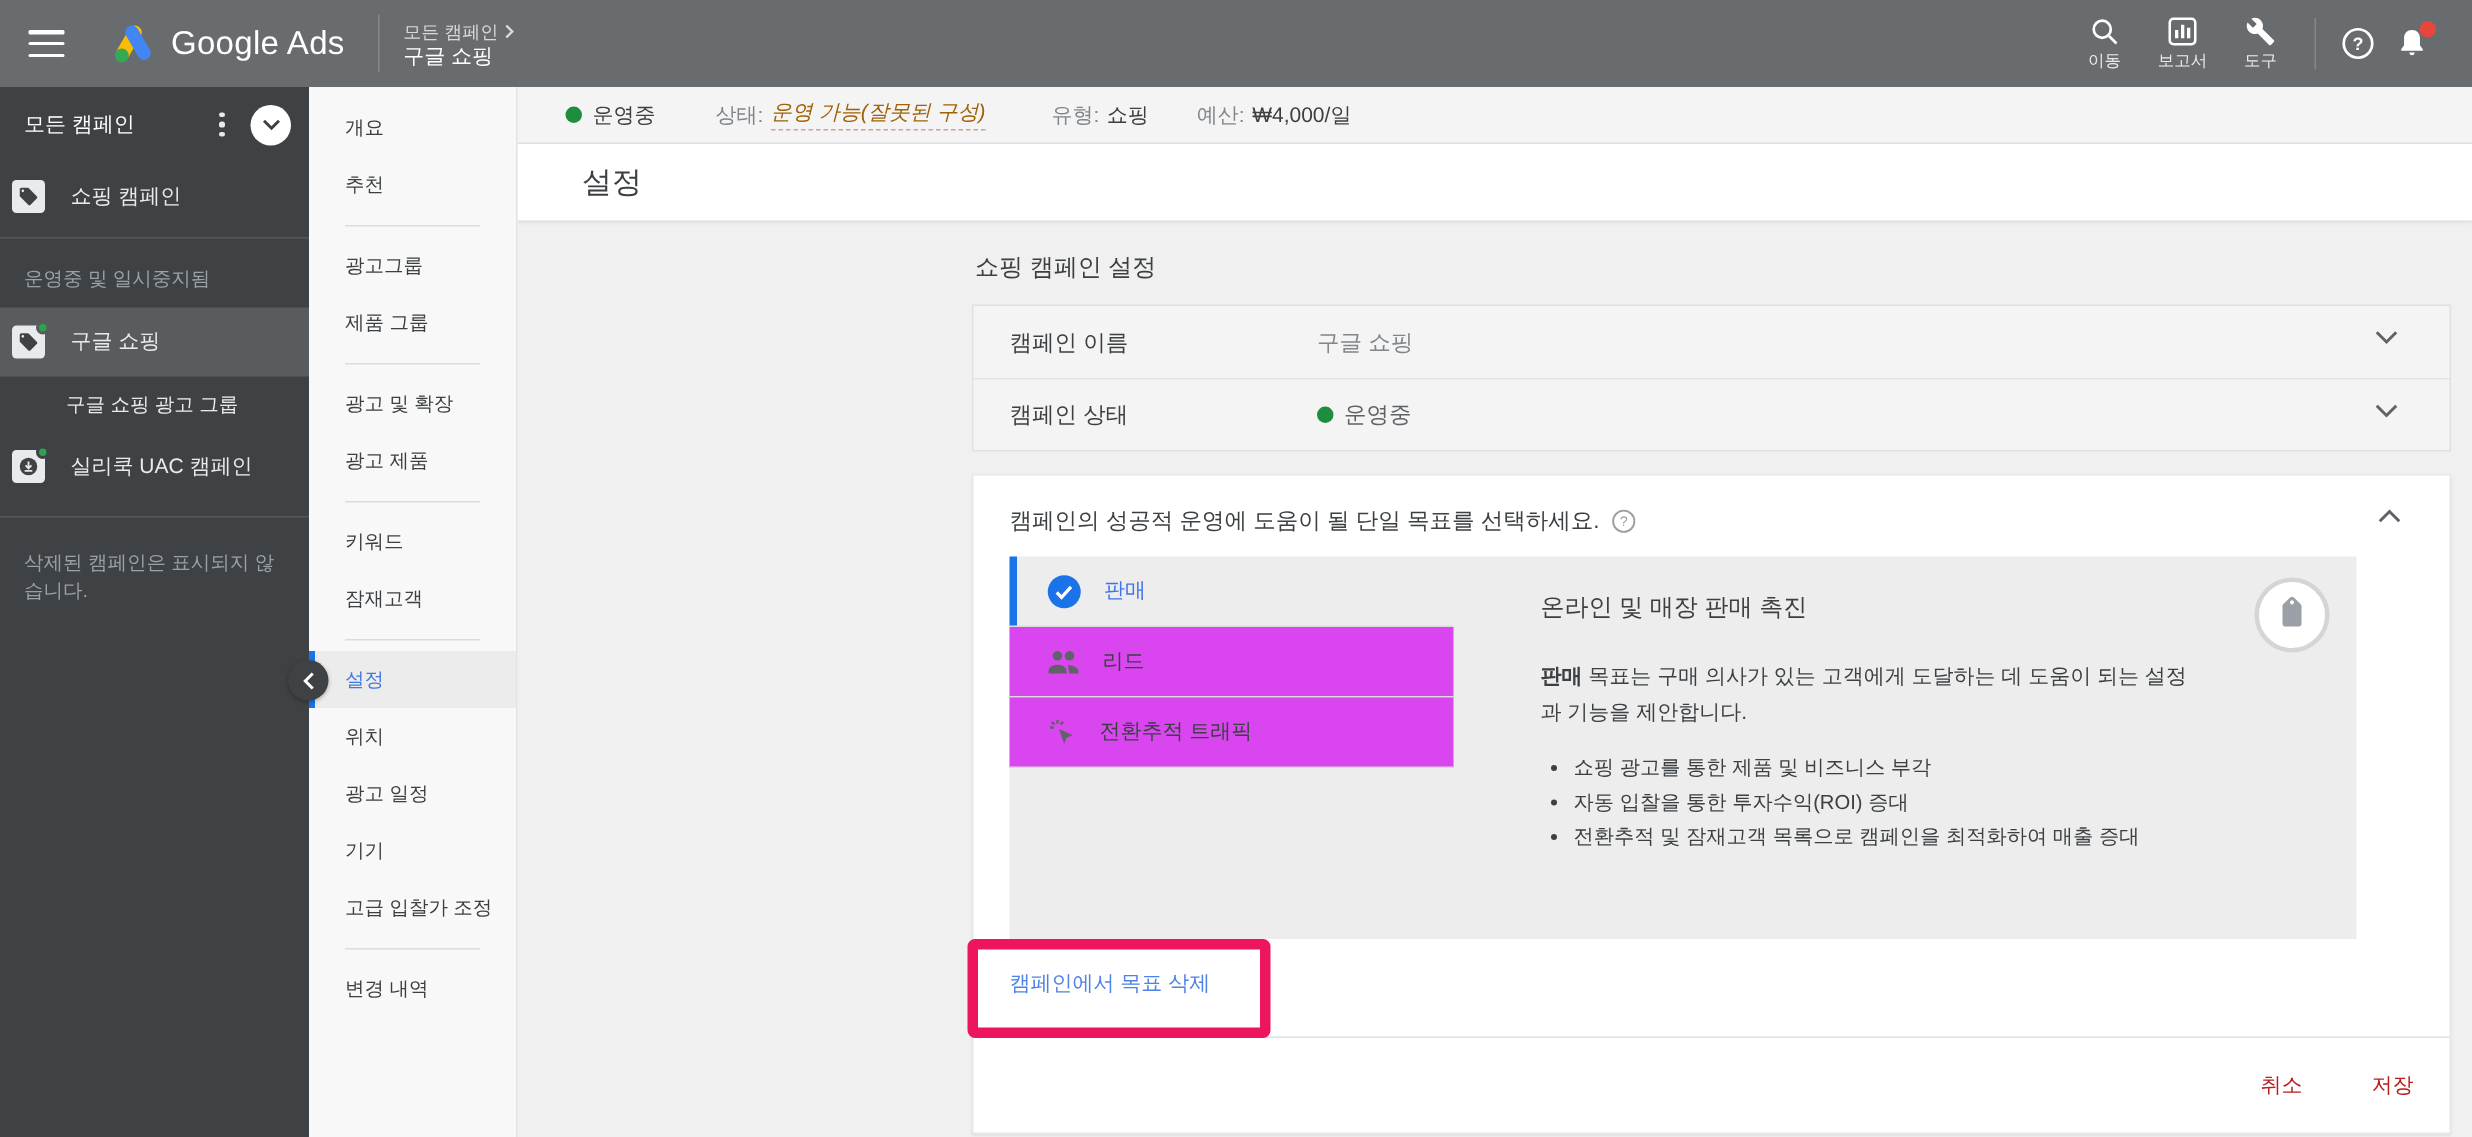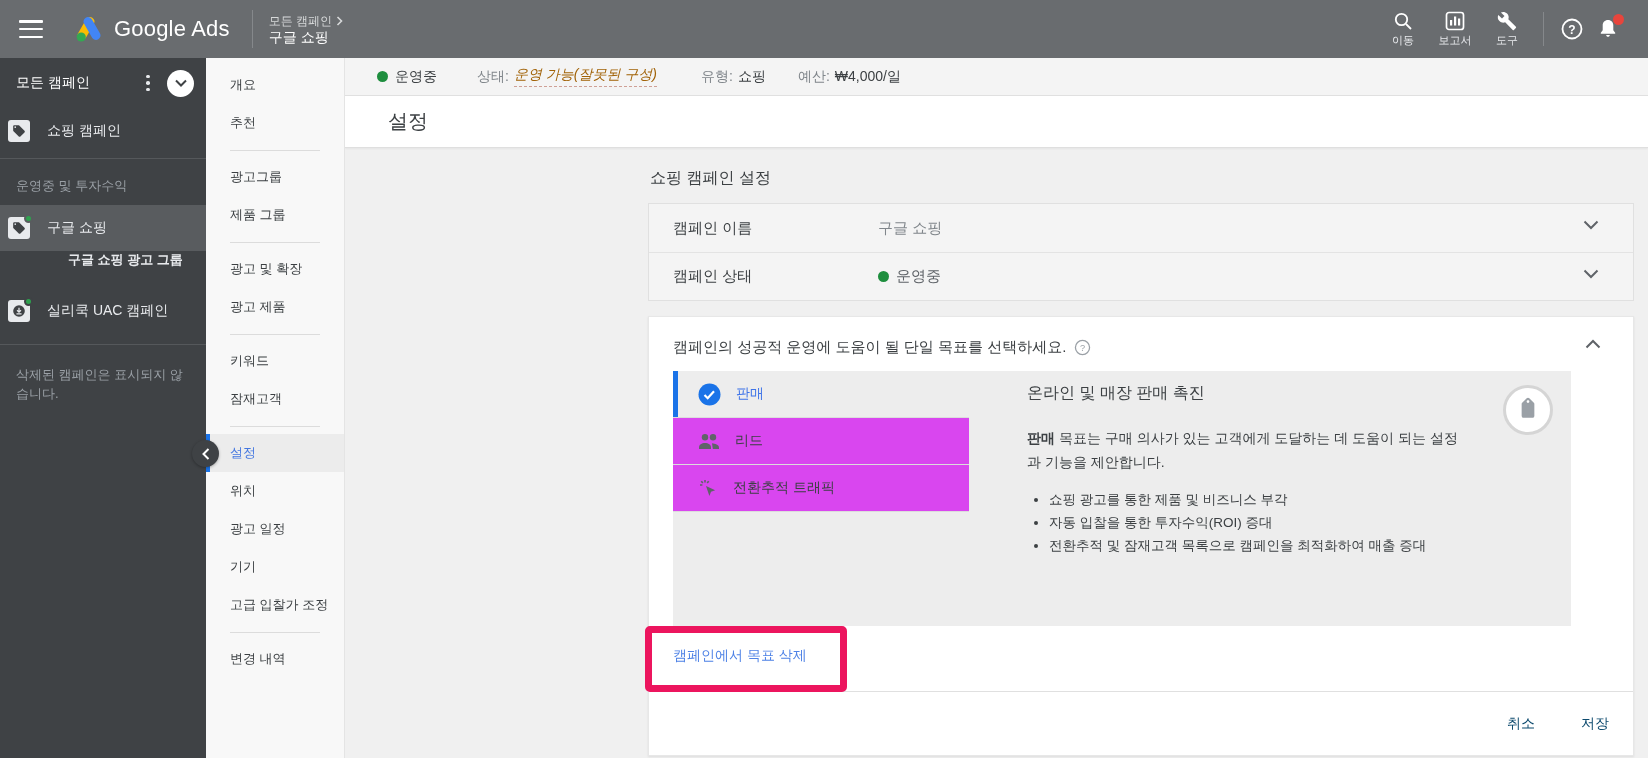--- a/index.html
+++ b/index.html
@@ -24,21 +24,21 @@
 
   
   .sidebar { position:absolute; left:0; top:58px; width:206px; bottom:0; background:#3f4245; color:#e8eaed; z-index:20; }
   .sb-head { height:50px; display:flex; align-items:center; padding:0 12px 0 16px; }
   .sb-title { font-size:14px; color:#fff; flex:1; }
   .kebab { width:18px; height:18px; display:flex; flex-direction:column; align-items:center; justify-content:center; gap:3px; cursor:pointer; margin-right:10px; }
   .kebab i { width:3.5px; height:3.5px; background:#e8eaed; border-radius:50%; }
   .sb-collapse { width:27px; height:27px; background:#fff; border-radius:50%; display:flex; align-items:center; justify-content:center; cursor:pointer; }
   .sb-item { height:46px; display:flex; align-items:center; padding-left:8px; gap:17px; font-size:14px; cursor:pointer; position:relative; }
   .sb-item.sel { background:#595c5f; }
-  .sb-sub { height:37px; display:flex; padding-left:68px; font-size:13px; cursor:pointer;font-weight:bold; }
+  .sb-sub { height:37px; display:flex; align-items:center; padding-left:44px; font-size:13px; cursor:pointer; }
   .sq-icon { width:22px; height:22px; background:#e8eaed; border-radius:3px; display:flex; align-items:center; justify-content:center; position:relative; flex:0 0 auto; }
   .gdot { position:absolute; top:-3px; right:-3px; width:9px; height:9px; background:#2fa14f; border-radius:50%; border:2px solid #3f4245; }
   .sel .gdot { border-color:#595c5f; }
   .sb-divider { height:1px; background:#55585b; margin:4px 0; }
   .sb-section { font-size:13px; color:#9aa0a6; padding:14px 0 10px 16px; }
   .sb-note { font-size:13px; color:#9aa0a6; line-height:19px; padding:16px 20px 0 16px; }
 
   
   .subnav { position:absolute; left:206px; top:58px; width:139px; bottom:0; background:#f8f8f8; border-right:1px solid #e4e4e4; z-index:21; padding-top:8px; }
   .nav-item { height:38px; line-height:38px; padding-left:24px; font-size:13px; color:#3c4043; cursor:pointer; position:relative; white-space:nowrap; }
@@ -72,32 +72,32 @@
 
   
   .goal-card { position:absolute; top:168px; left:0; width:986px; height:440px; background:#fff; border:1px solid #e7e7e7; box-shadow:0 1px 2px rgba(0,0,0,.08); }
   .goal-prompt { position:absolute; top:21px; left:24px; font-size:15px; color:#3c4043; display:flex; align-items:center; gap:8px; }
   .goal-chev { position:absolute; top:22px; right:32px; cursor:pointer; }
   .goal-panel { position:absolute; top:54px; left:24px; width:898px; height:255px; background:#ededed; }
   .goal-list { position:absolute; left:0; top:0; width:296px; }
   .goal-opt { height:47px; background:#d946ef; border-bottom:1px solid #dcdcdc; display:flex; align-items:center; padding-left:25px; gap:15px; font-size:14px; color:#3c4043; cursor:pointer; position:relative; }
   .goal-opt.sel { background:transparent; color:#3f74e8; }
   .goal-opt.sel::before { content:""; position:absolute; left:0; top:0; bottom:0; width:5px; background:#1a73e8; }
-  .goal-detail { position:absolute; left:354px; top:12px; width:470px; }
+  .goal-detail { position:absolute; left:354px; top:24px; width:470px; }
   .gd-title { font-size:16px; color:#3c4043; }
   .gd-desc { margin-top:22px; font-size:14px; line-height:24px; color:#3c4043; width:440px; }
   .gd-desc b { font-weight:bold; }
   .gd-bullets { margin:14px 0 0 22px; }
   .gd-bullets li { font-size:13.5px; line-height:23px; color:#3c4043; }
   .tag-circle { position:absolute; right:18px; top:14px; width:50px; height:50px; border:3px solid #d5d5d5; border-radius:50%; background:#fff; display:flex; align-items:center; justify-content:center; }
   .remove-link { position:absolute; left:24px; top:330px; font-size:14px; color:#4e82e6; cursor:pointer; }
   .annotation { position:absolute; left:-4px; top:309px; width:202px; height:66px; border:7px solid #ec155e; border-radius:5px; pointer-events:none; z-index:6; }
   .goal-footer-div { position:absolute; left:0; right:0; top:374px; border-top:1px solid #e0e0e0; }
   .goal-footer { position:absolute; left:0; right:0; top:375px; bottom:0; display:flex; align-items:center; justify-content:flex-end; gap:46px; padding-right:24px; }
-  .txt-btn { font-size:14px; color:#0c4a6e; cursor:pointer; }
+  .txt-btn { font-size:14px; color:#b91c1c; cursor:pointer; }
   svg { display:block; }
 </style>
 </head>
 <body>
 
 <div class="topbar">
   <div class="hamburger">
       <span></span>
       <span></span>
       <span></span>
@@ -178,21 +178,21 @@
     <span class="sq-icon">
       <svg width="14" height="14" viewBox="0 0 24 24">
           <path d="M21.4 11.6l-9-9C12 2.2 11.6 2 11 2H4c-1.1 0-2 .9-2 2v7c0 .6.2 1.1.6 1.4l9 9c.4.4.9.6 1.4.6.6 0 1.1-.2 1.4-.6l7-7c.4-.4.6-.9.6-1.4 0-.6-.2-1.1-.6-1.4zM5.5 7C4.7 7 4 6.3 4 5.5S4.7 4 5.5 4 7 4.7 7 5.5 6.3 7 5.5 7z" fill="#3f4245"></path>
         </svg>
     </span>
     <span>쇼핑 캠페인</span>
   </div>
 
 
   <div class="sb-divider"></div>
-  <div class="sb-section">운영중 및 투자수익</div>
+  <div class="sb-section">운영중 및 일시중지됨</div>
 
   <div class="sb-item sel">
     <span class="sq-icon">
       <svg width="14" height="14" viewBox="0 0 24 24">
           <path d="M21.4 11.6l-9-9C12 2.2 11.6 2 11 2H4c-1.1 0-2 .9-2 2v7c0 .6.2 1.1.6 1.4l9 9c.4.4.9.6 1.4.6.6 0 1.1-.2 1.4-.6l7-7c.4-.4.6-.9.6-1.4 0-.6-.2-1.1-.6-1.4zM5.5 7C4.7 7 4 6.3 4 5.5S4.7 4 5.5 4 7 4.7 7 5.5 6.3 7 5.5 7z" fill="#3f4245"></path>
         </svg>
       <span class="gdot"></span>
     </span>
     <span>구글 쇼핑</span>
   </div>

